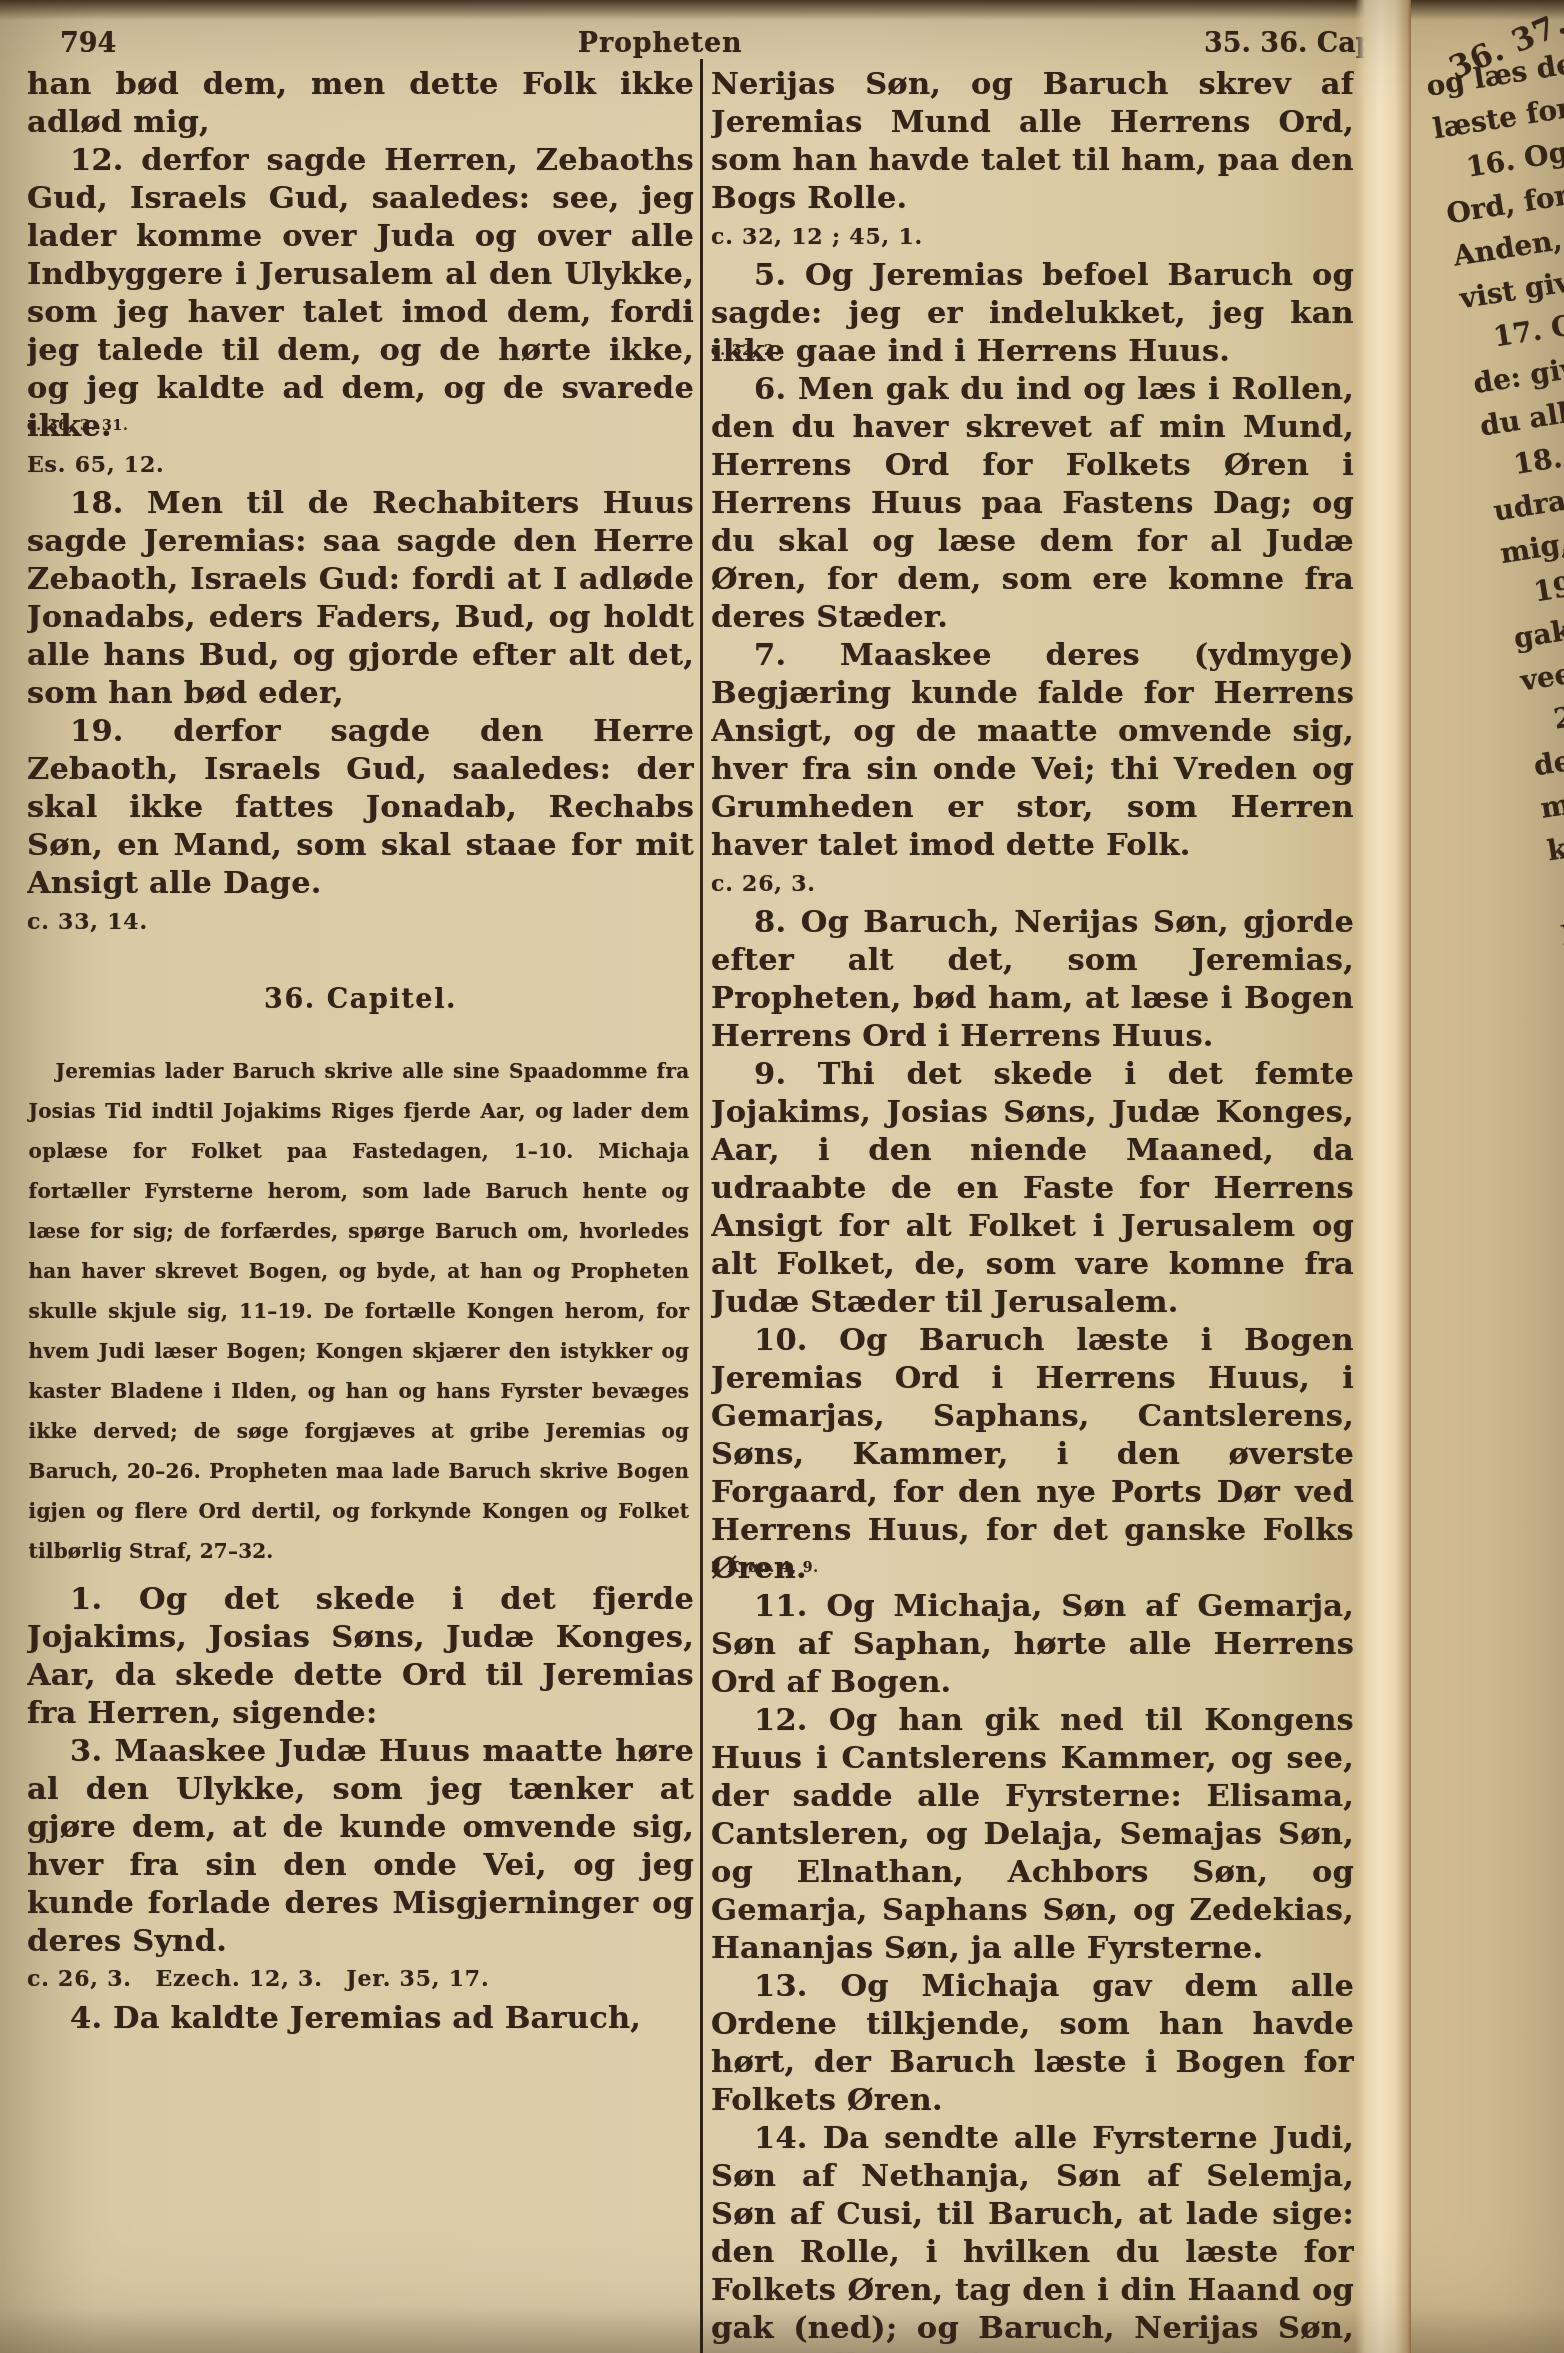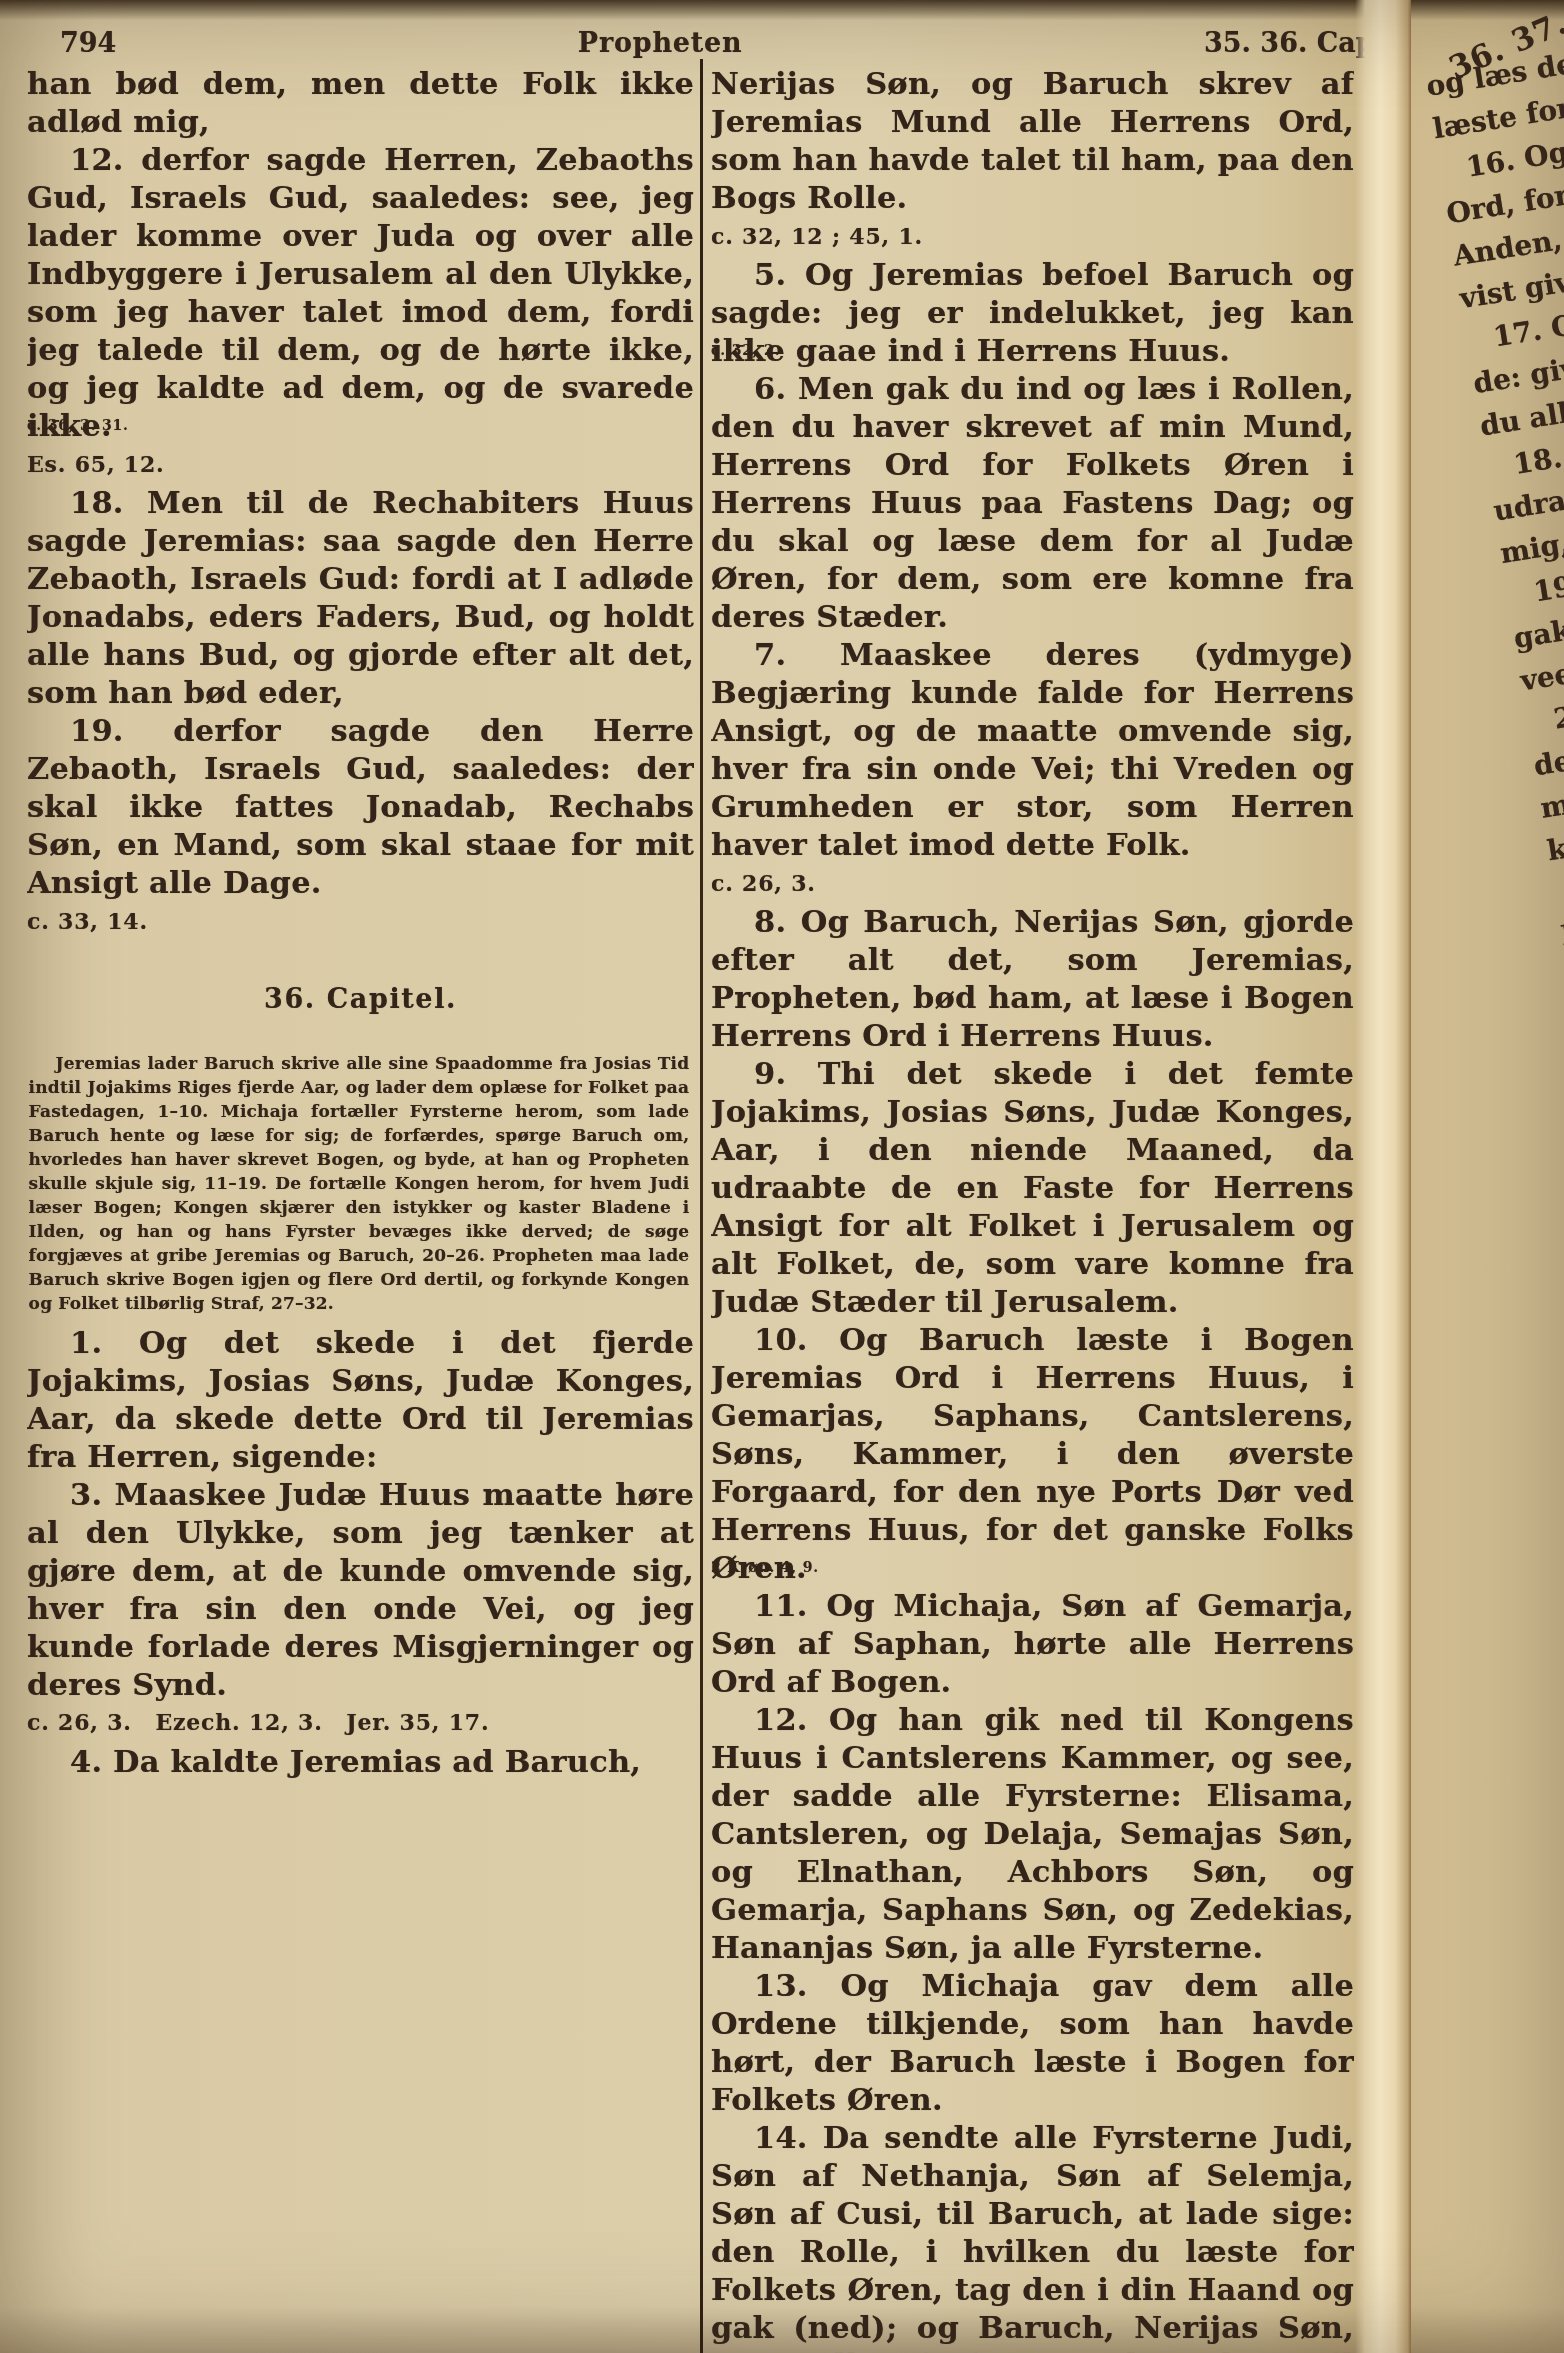--- a/index.html
+++ b/index.html
@@ -39,21 +39,21 @@
   }
   .ref-right{
     text-align:left;font-size:14px;font-weight:bold;line-height:38px;
     margin-top:-38px;padding-right:4.7px;letter-spacing:0.8px;
   }
   .chapter-heading{
     text-align:center;font-size:27px;font-weight:bold;
     margin:41px 0 33px 0;letter-spacing:1.6px;
   }
   .summary{
-    font-size:17px;line-height:24px;font-weight:bold;
+    font-size:20px;line-height:40px;font-weight:bold;
     text-indent:27px;margin:0 4.7px 7.8px 1.6px;letter-spacing:0.2px;
   }
   
   #divider{
     position:absolute;left:700px;top:59px;width:3.1px;height:2294px;
     background:linear-gradient(180deg,#2e2013 0%,#3a2a18 50%,#2e2013 100%);
   }
   
   #page-curl{
     position:absolute;left:1355px;top:0;width:56px;height:2354px;

